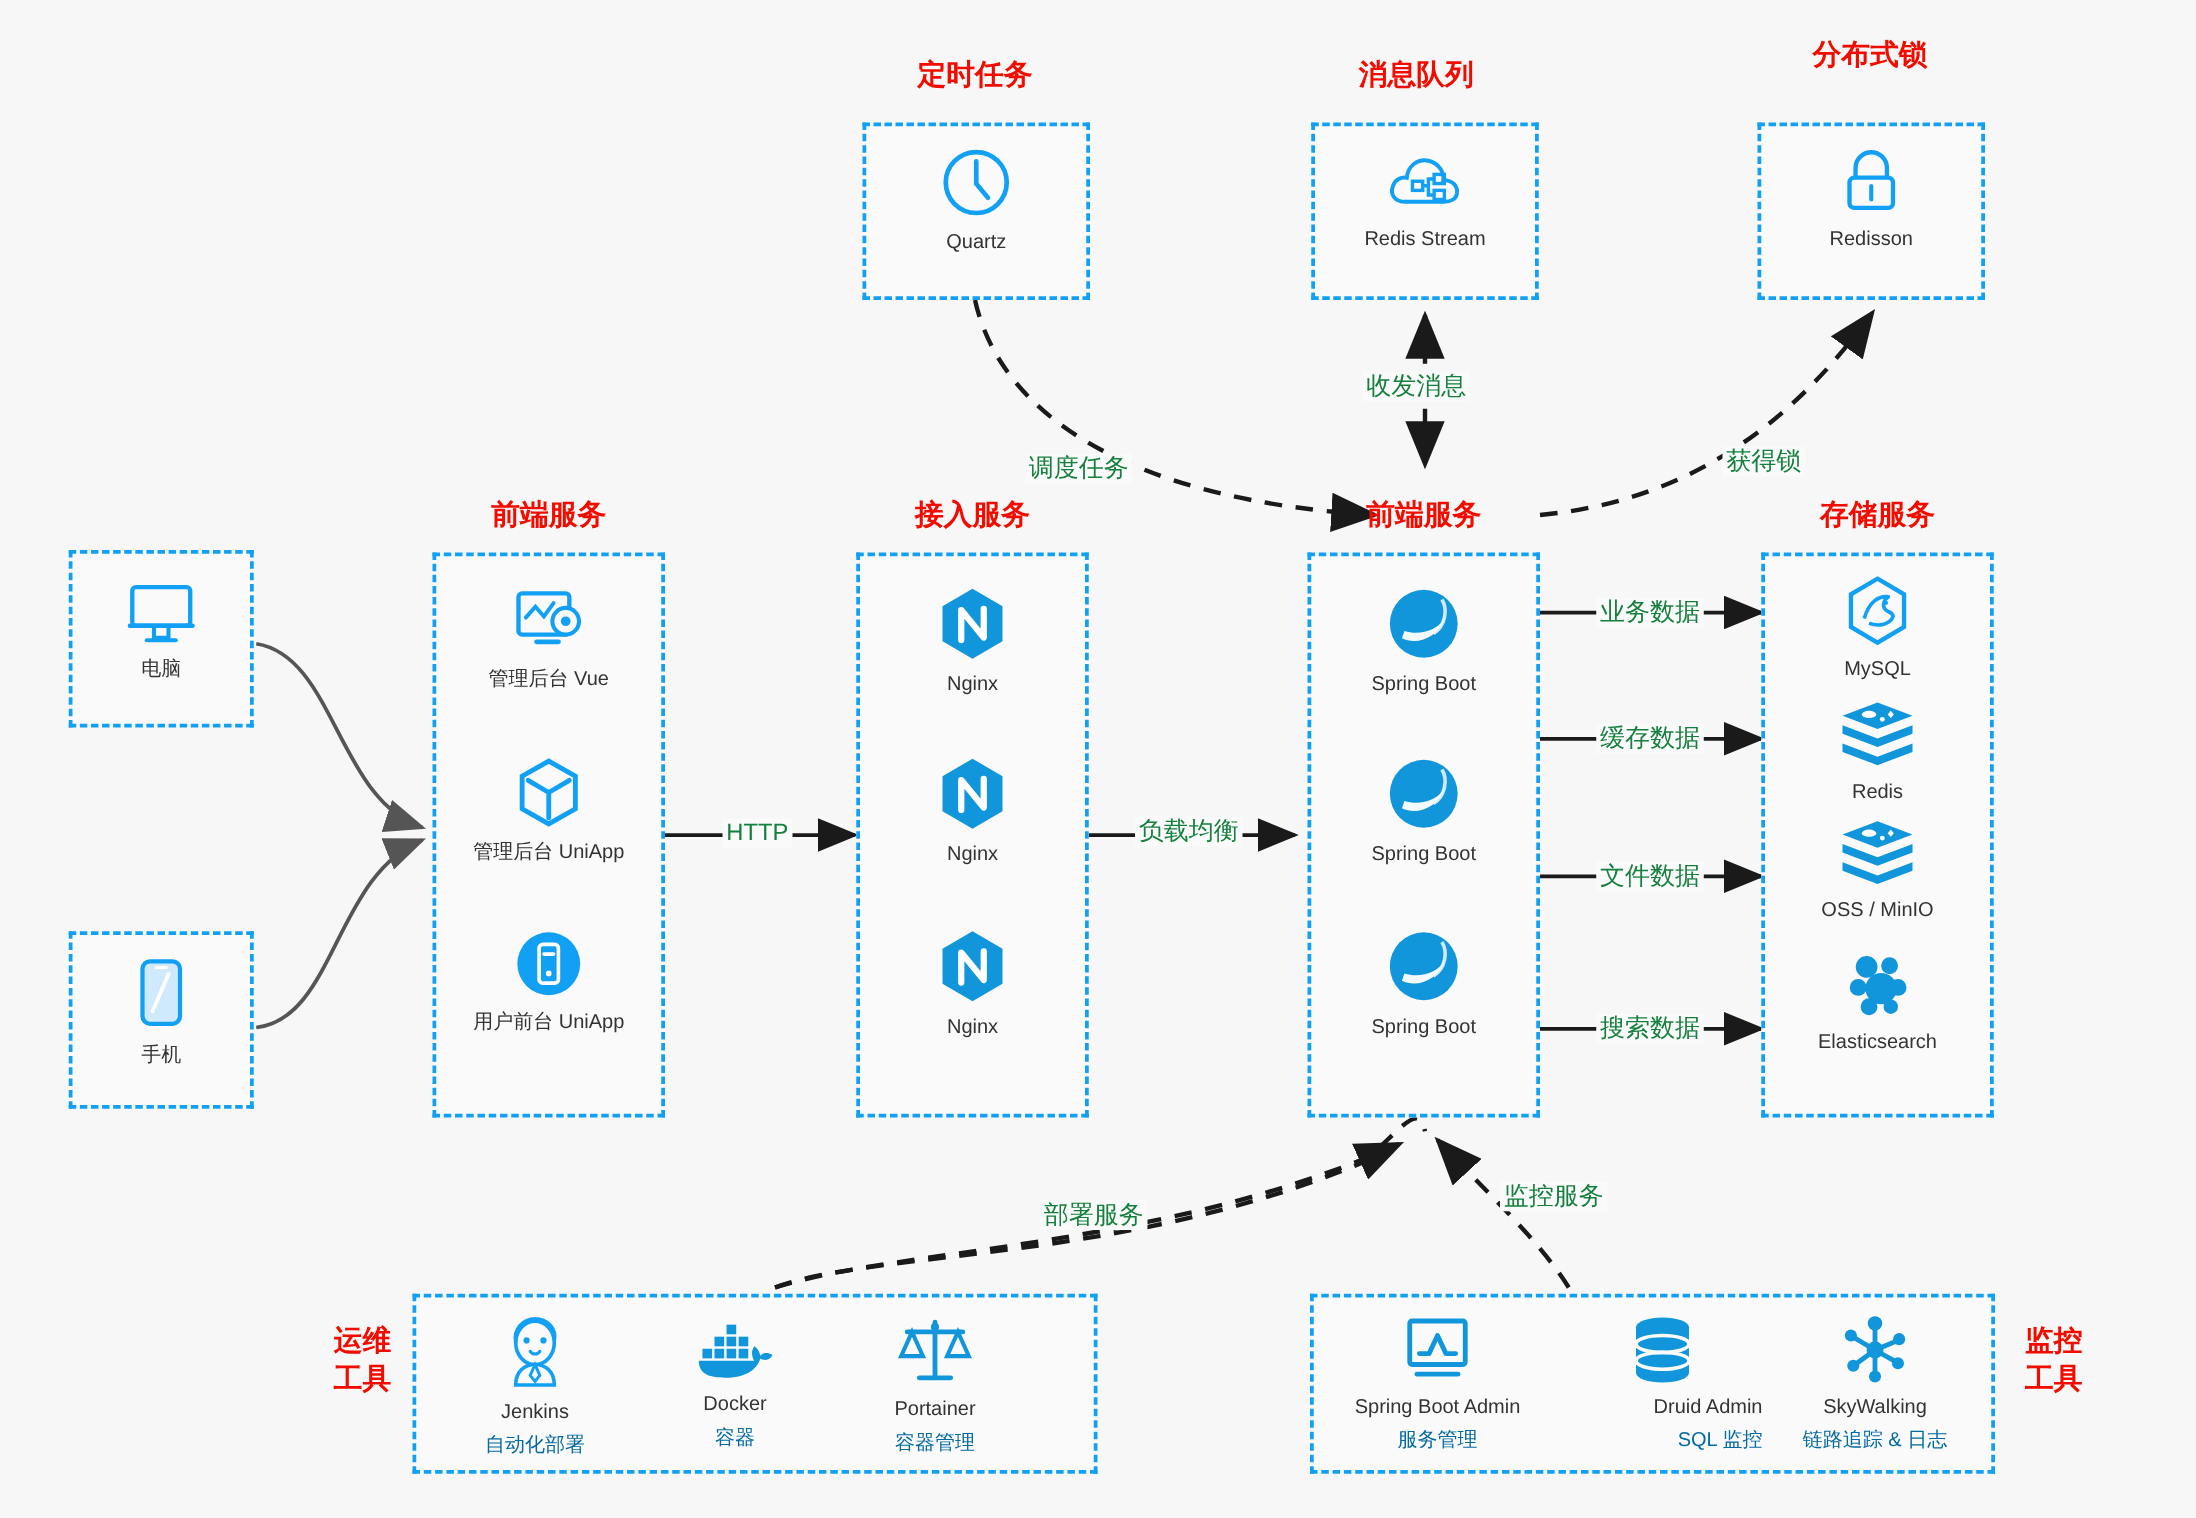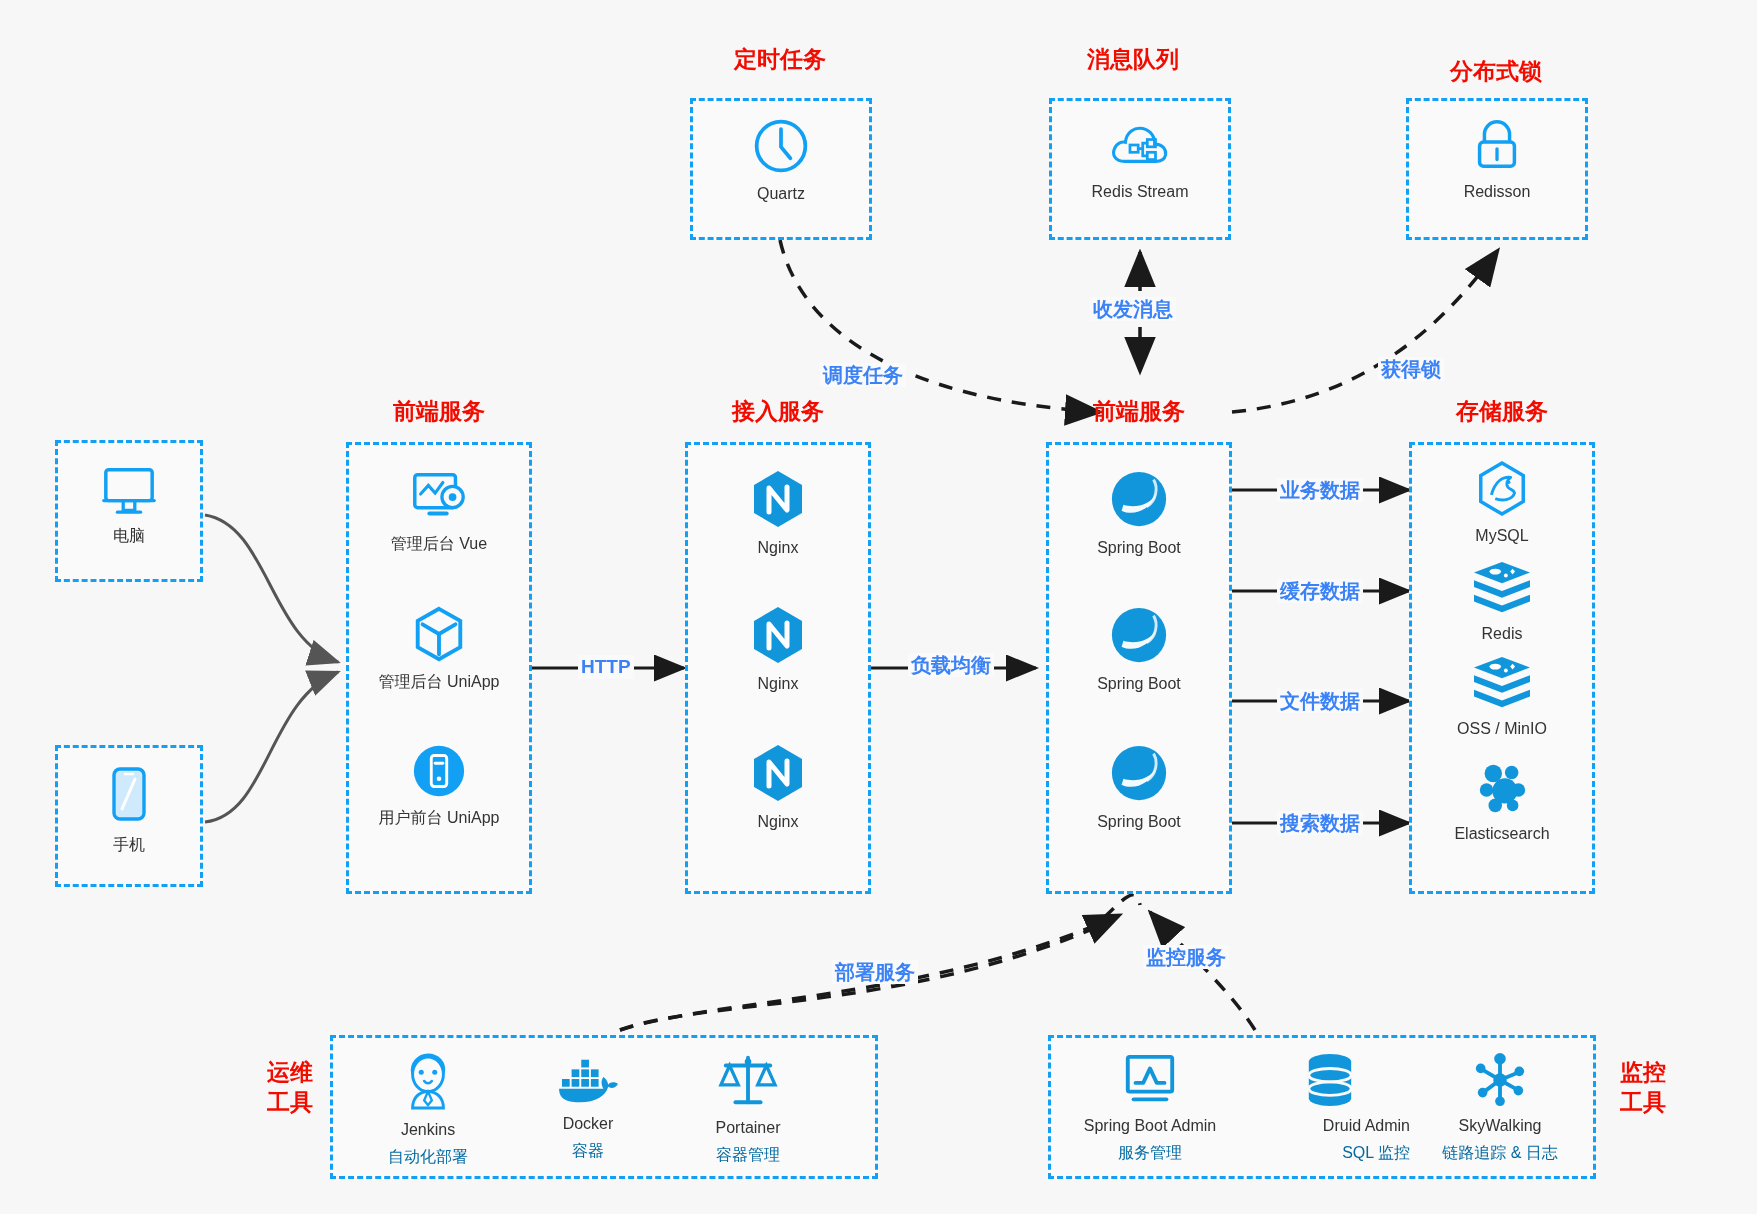--- a/index.html
+++ b/index.html
@@ -39,22 +39,22 @@
   
   .node{position:absolute;text-align:center;}
   .node .cap{
     color:#333;font-size:16px;line-height:27px;white-space:nowrap;margin-top:4px;
   }
   .node .cap2{color:#0369a1;font-size:16px;line-height:27px;white-space:nowrap;}
   .ic{display:block;margin:0 auto;}
 
   
   .elabel{
-    position:absolute;background:#fafafa;color:#3b82f6;font-size:19px;
-    padding:0 3px;white-space:nowrap;line-height:24px;font-weight:bold;
+    position:absolute;background:#fafafa;color:#15803d;font-size:19px;
+    padding:0 3px;white-space:nowrap;line-height:24px;
   }
   .elabel.cn{font-size:20px;}
 </style>
 </head>
 <body>
 
 <div id="stage">
 
   <svg id="wires" viewBox="0 0 1757 1214">
     <defs>
@@ -110,21 +110,21 @@
     <svg class="ic" width="62" height="58" viewBox="0 0 68 60">
       <path d="M17 48 C7 48 3 41 6 34 C8 28 14 26 18 27 C19 16 28 10 37 12 C46 14 51 22 50 29 C59 29 63 35 62 41 C61 46 56 48 51 48 Z" fill="none" stroke="#12a0f5" stroke-width="3.4"></path>
       <rect x="23" y="30" width="9" height="8" fill="none" stroke="#12a0f5" stroke-width="3"></rect>
       <rect x="42" y="24" width="9" height="8" fill="none" stroke="#12a0f5" stroke-width="3"></rect>
       <rect x="42" y="38" width="9" height="8" fill="none" stroke="#12a0f5" stroke-width="3"></rect>
       <path d="M32 34 L37 34 L37 28 L42 28 M37 34 L37 42 L42 42" fill="none" stroke="#12a0f5" stroke-width="3"></path>
     </svg>
     <div class="cap">Redis Stream</div>
   </div>
 
-  <div class="ghead" style="left:1406px;top:56px;width:180px;">分布式锁</div>
+  <div class="ghead" style="left:1406px;top:28px;width:180px;">分布式锁</div>
   <div class="dbox" style="left:1406px;top:98px;width:182px;height:142px;"></div>
   <div class="node" style="left:1406px;top:116px;width:182px;">
     <svg class="ic" width="58" height="58" viewBox="0 0 60 60">
       <path d="M17 27 L17 19 A13 13 0 0 1 43 19 L43 27" fill="none" stroke="#12a0f5" stroke-width="3.6"></path>
       <rect x="12" y="27" width="36" height="25" rx="4" fill="none" stroke="#12a0f5" stroke-width="3.6"></rect>
       <path d="M30 34 L30 45" stroke="#12a0f5" stroke-width="3.4" stroke-linecap="round"></path>
     </svg>
     <div class="cap">Redisson</div>
   </div>
 
@@ -294,21 +294,21 @@
       <circle cx="14" cy="31" r="7" fill="#1296db"></circle>
       <circle cx="33" cy="32" r="13" fill="#1296db"></circle>
       <circle cx="47" cy="31" r="7" fill="#1296db"></circle>
       <circle cx="23" cy="47" r="7" fill="#1296db"></circle>
       <circle cx="41" cy="47" r="6" fill="#1296db"></circle>
     </svg>
     <div class="cap">Elasticsearch</div>
   </div>
 
   <div class="elabel cn" style="left:832px;top:960px;">部署服务</div>
-  <div class="elabel cn" style="left:1143px;top:945px;">监控服务</div>
+  <div class="elabel cn" style="left:1200px;top:945px;">监控服务</div>
 
   <div class="ghead two" style="left:255px;top:1057px;width:70px;">
     <div>运维</div>
     <div>工具</div>
   </div>
   <div class="dbox" style="left:330px;top:1035px;width:548px;height:144px;"></div>
 
   <div class="node" style="left:348px;top:1052px;width:160px;">
     <svg class="ic" width="54" height="60" viewBox="0 0 56 62">
       <ellipse cx="28" cy="23" rx="16" ry="18" fill="none" stroke="#12a0f5" stroke-width="3"></ellipse>

